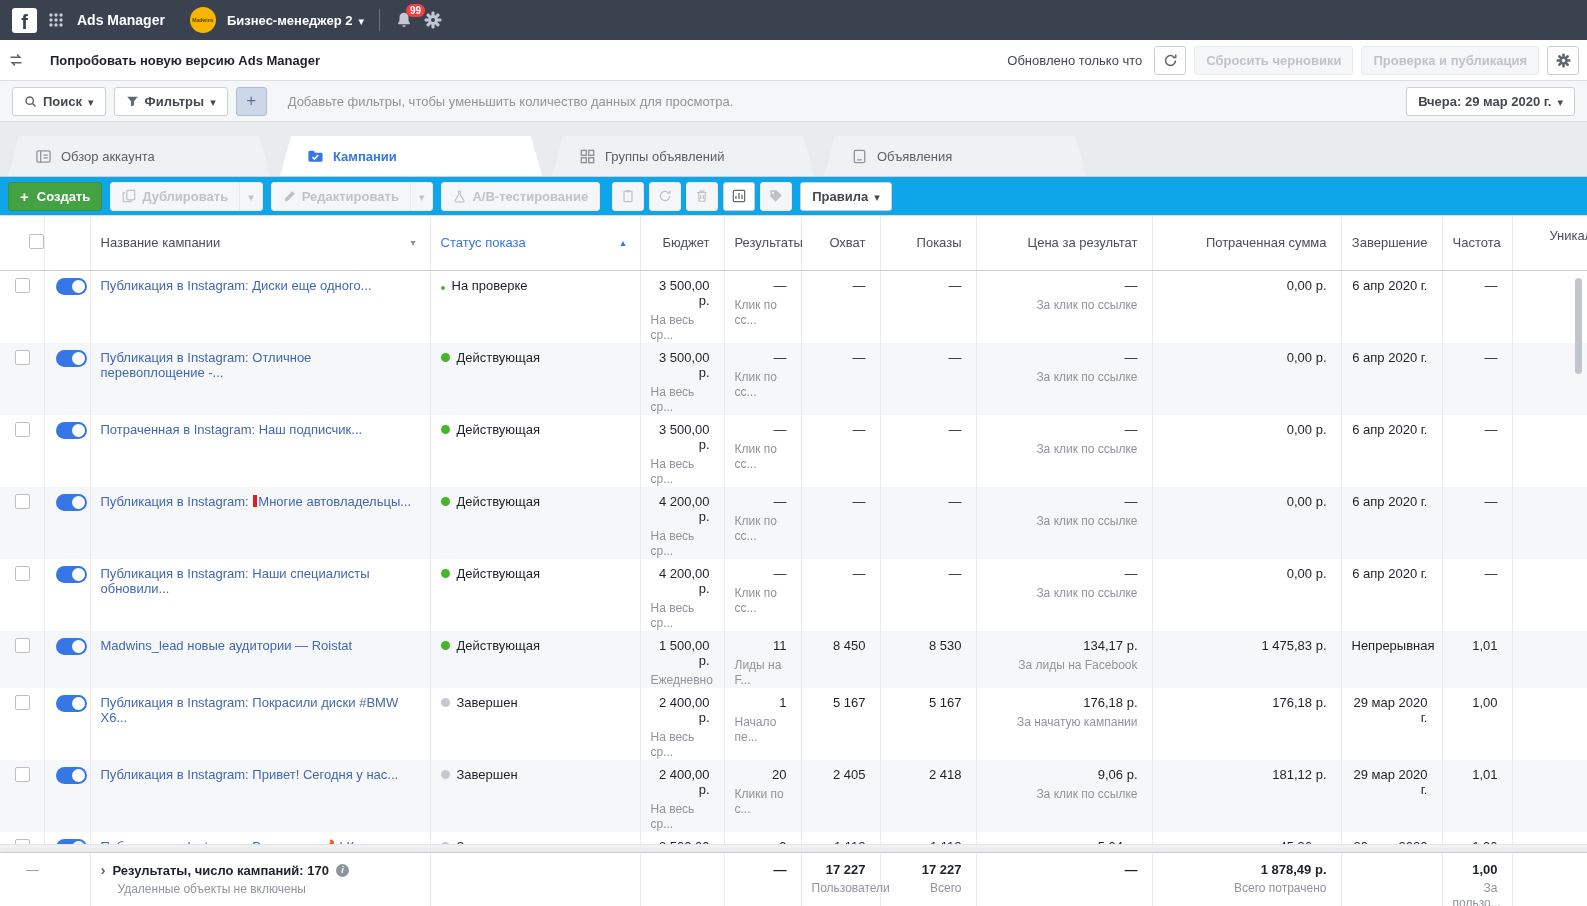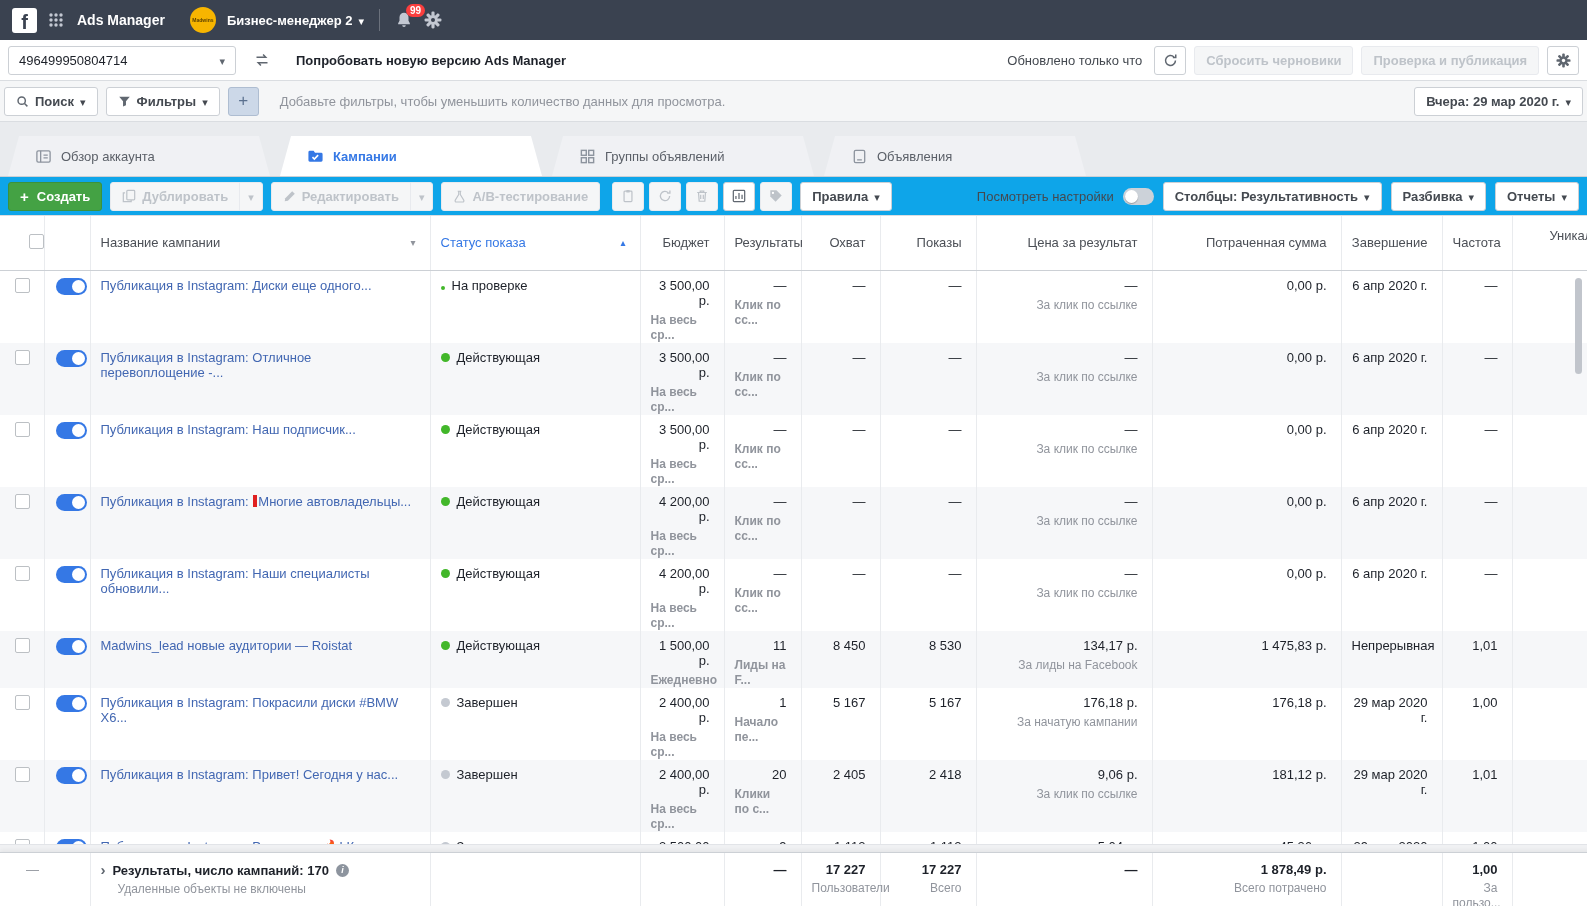--- a/index.html
+++ b/index.html
@@ -31,21 +31,21 @@
   .try-new { display:flex; align-items:center; gap:26px; font-weight:bold; font-size:13px; color:#1d2129; }
   .try-new svg { color:#606770; }
   .account-right { margin-left:auto; display:flex; align-items:center; gap:8px; }
   .updated-text { font-size:13px; color:#444950; margin-right:4px; }
   .btn { height:29px; border:1px solid #ccd0d5; background:#fff; border-radius:3px; font-family:inherit; font-size:13px; font-weight:bold; color:#444950; display:inline-flex; align-items:center; gap:6px; padding:0 11px; cursor:pointer; }
   .btn.icon-only { width:32px; padding:0; justify-content:center; }
   .btn.disabled { background:#f5f6f7; color:#bec3c9; border-color:#e8eaee; }
   .btn .caret { font-weight:normal; }
 
   
-  .filter-bar { height:41px; background:#f5f6f7; border-bottom:1px solid #dadde1; display:flex; align-items:center; padding:0 4px; gap:8px; }
+  .filter-bar { height:41px; background:#f5f6f7; border-bottom:1px solid #dadde1; display:flex; align-items:center; padding:0 12px; gap:8px; }
   .plus-btn { width:31px; height:29px; background:#ccd8e8; border:1px solid #aebdd1; border-radius:3px; color:#5a708e; font-size:17px; display:flex; align-items:center; justify-content:center; }
   .plus-btn::after { content:"+"; }
   .filter-placeholder { color:#90949c; font-size:13px; margin-left:13px; }
   .date-btn { margin-left:auto; }
 
   
   .tabs-strip { height:55px; background:#e9ebee; border-bottom:1px solid #ccd0d5; display:flex; align-items:flex-end; padding-left:8px; }
   .tab { height:40px; width:262px; margin-right:10px; clip-path:polygon(11px 0,calc(100% - 11px) 0,100% 100%,0 100%); background:#f0f1f4; display:flex; align-items:center; gap:9px; padding-left:27px; color:#5b6068; font-size:13px; cursor:pointer; }
   .tab .ticon { color:#8d949e; display:flex; }
   .tab.active { background:#fff; color:#3578e5; font-weight:bold; }
@@ -96,21 +96,21 @@
   .red-mark { display:none; width:4px; height:12px; background:#e02020; vertical-align:-1px; margin:0 1px; }
   .red-mark.show { display:inline-block; }
   td.st { color:#1d2129; }
   tr.off td.st { color:#606770; }
   .dot { display:none; border-radius:50%; margin-right:7px; vertical-align:0px; }
   tr.active .dot { display:inline-block; width:9px; height:9px; background:#42b72a; }
   tr.review .dot { display:inline-block; width:4px; height:4px; border:2.5px solid #42b72a; background:#fff; }
   tr.done .dot { display:inline-block; width:9px; height:9px; background:#c4c9d1; }
   .v { display:block; text-align:right; color:#1d2129; }
   .s { display:block; margin-top:5px; font-size:12px; color:#90949c; }
-  td.bd .s, td.rs .s { text-align:left;font-weight:bold; }
+  td.bd .s, td.rs .s { text-align:left; }
   td.cp .s, td.rc .s, td.im .s, td.sp .s, td.fq .s { text-align:right; }
 
   
   .peek { position:absolute; top:628px; left:0; width:1587px; height:8px; background:#f0f1f3; border-top:1px solid #e2e4e8; }
   .footer-wrap { position:absolute; top:636px; left:0; width:1692px; height:55px; background:#fff; border-top:1px solid #ccd0d5; box-shadow:0 -2px 4px rgba(0,0,0,.05); }
   .ftable td { vertical-align:top; padding:9px 14px 0 10px; font-size:13px; }
   .ftable .v { font-weight:bold; }
   .ftable .s { margin-top:4px; }
   td.fdash { padding-left:26px; color:#90949c; }
   .fsum { display:flex; align-items:center; gap:7px; font-weight:bold; color:#1d2129; }
@@ -165,24 +165,20 @@
             <rect x="6.6" y="0.5" width="2.8" height="15" rx="1" transform="rotate(45 8 8)"></rect>
             <rect x="6.6" y="0.5" width="2.8" height="15" rx="1" transform="rotate(-45 8 8)"></rect>
             <circle cx="8" cy="8" r="4.2"></circle>
           </g>
           <circle cx="8" cy="8" r="1.8" fill="#3a4250"></circle>
         </svg>
     </span>
   </header>
 
   <div class="account-bar">
-    <div class="account-select">
-      <span>496499950804714</span>
-      <span class="caret"></span>
-    </div>
     <div class="try-new">
       <svg width="16" height="16" viewBox="0 0 16 16" fill="none" stroke="currentColor" stroke-width="1.5">
           <path d="M2.5 5.2h9.2l-2.6-2.7M13.5 10.8H4.3l2.6 2.7"></path>
         </svg>
       <span>Попробовать новую версию Ads Manager</span>
     </div>
     <div class="account-right">
       <span class="updated-text">Обновлено только что</span>
       <button class="btn icon-only">
         <svg width="15" height="15" viewBox="0 0 16 16" fill="none" stroke="#606770" stroke-width="1.6">
@@ -336,36 +332,20 @@
           <svg width="14" height="14" viewBox="0 0 16 16">
               <path fill="currentColor" d="M1.5 8.5v-7h7l6 6-7 7z"></path>
               <circle cx="4.5" cy="4.5" r="1.3" fill="#fff"></circle>
             </svg>
         </button>
       </span>
       <button class="btn">
           <span>Правила</span>
           <span class="caret"></span>
         </button>
-      <div class="toolbar-right">
-        <span class="settings-label">Посмотреть настройки</span>
-        <span class="switch"></span>
-        <button class="btn">
-            <span>Столбцы: Результативность</span>
-            <span class="caret"></span>
-          </button>
-        <button class="btn">
-            <span>Разбивка</span>
-            <span class="caret"></span>
-          </button>
-        <button class="btn">
-            <span>Отчеты</span>
-            <span class="caret"></span>
-          </button>
-      </div>
     </div>
 
     <div class="table-wrap">
       <table class="main">
         <colgroup>
           <col class="w-cb">
             <col class="w-tg">
             <col class="w-nm">
             <col class="w-st">
             <col class="w-bd">
@@ -470,21 +450,21 @@
                 <span class="v">6 апр 2020 г.</span>
               </td>
     <td class="fq">
                 <span class="v">—</span>
               </td>
     <td class="uq"></td>
   </tr>
             <tr class="on active">
     <td class="cb"><span class="checkbox"></span></td>
     <td class="tg"><span class="tgl"></span></td>
-    <td class="nm"><span class="cname"><span>Публикация в Instagram: Наш подписчик...</span><span></span></span></td>
+    <td class="nm"><span class="cname"><span>Потраченная в Instagram: Наш подписчик...</span><span></span></span></td>
     <td class="st"><span class="dot"></span><span>Действующая</span></td>
     <td class="bd">
                 <span class="v">3 500,00 р.</span>
                 <span class="s">На весь ср...</span>
               </td>
     <td class="rs">
                 <span class="v">—</span>
                 <span class="s">Клик по сс...</span>
               </td>
     <td class="rc">

